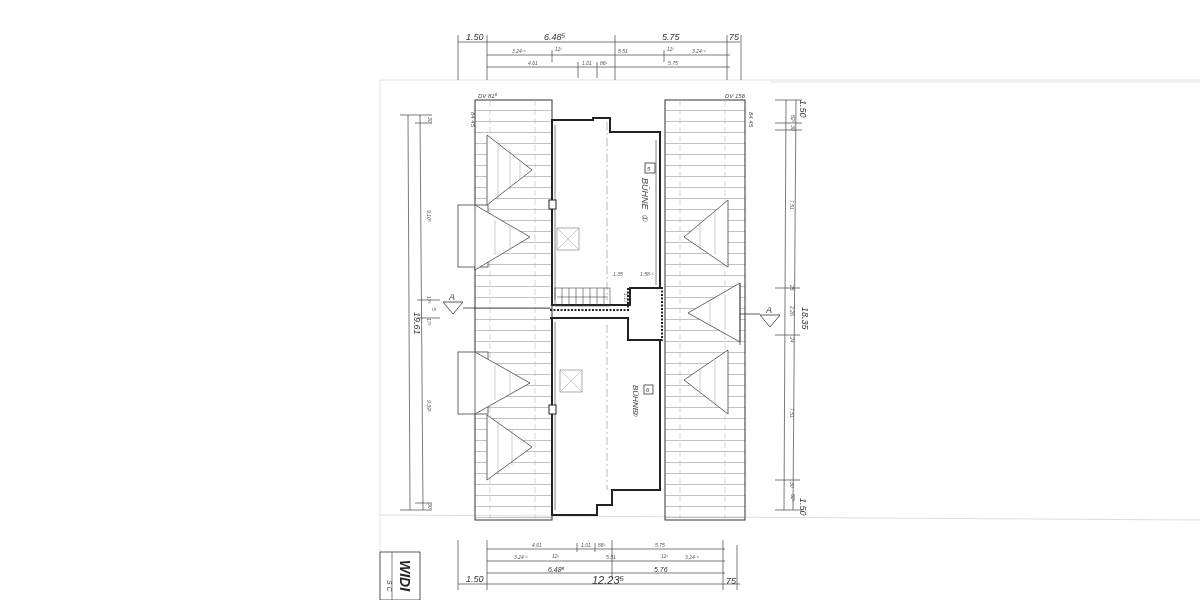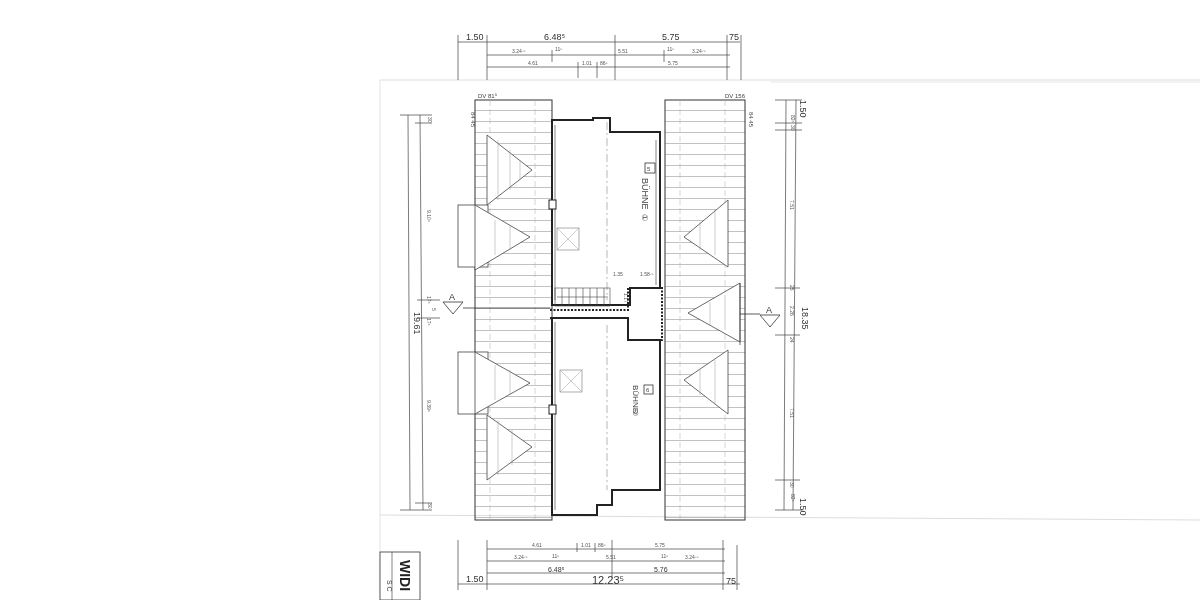--- a/index.html
+++ b/index.html
@@ -1,17 +1,17 @@
 <!DOCTYPE html>
 <html><head>
 <meta charset="utf-8">
 <style>
   html,body{margin:0;padding:0;background:#fff;}
   body{width:1200px;height:600px;position:relative;overflow:hidden;font-family:"Liberation Sans",sans-serif;}
-  #sheet{position:absolute;left:0;top:0;width:1037px;height:600px;}
+  #sheet{position:absolute;left:0;top:0;width:1037px;height:600px;font-style:italic;}
   svg text{font-family:"Liberation Sans",sans-serif;fill:#333;}
   .dim{font-size:9px;}
   .dimS{font-size:5px;fill:#555;}
   .lbl{font-size:6px;fill:#444;}
 </style>
 </head>
 <body>
 
 <div id="sheet">
 <svg width="1200" height="600" viewBox="0 0 1200 600" xmlns="http://www.w3.org/2000/svg">

